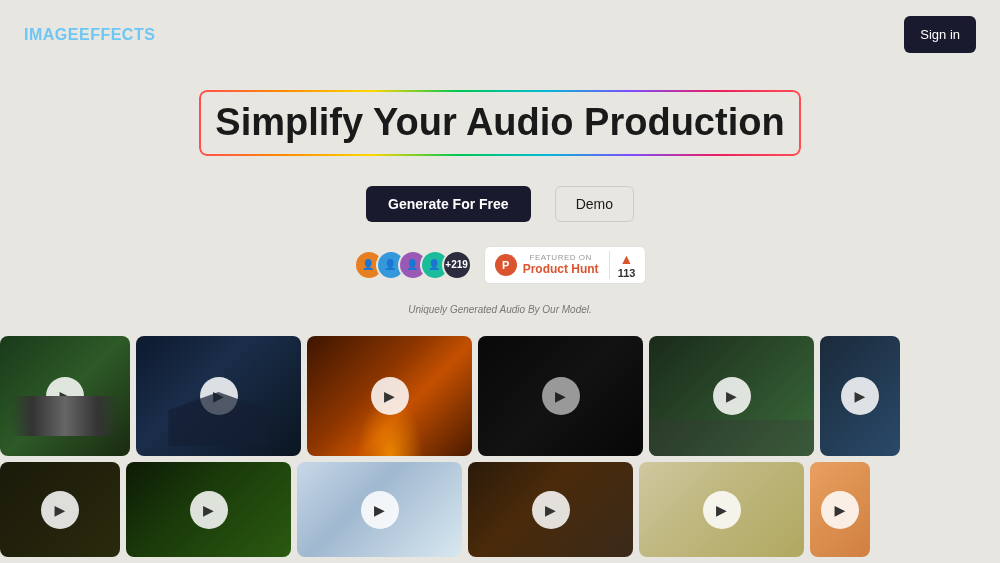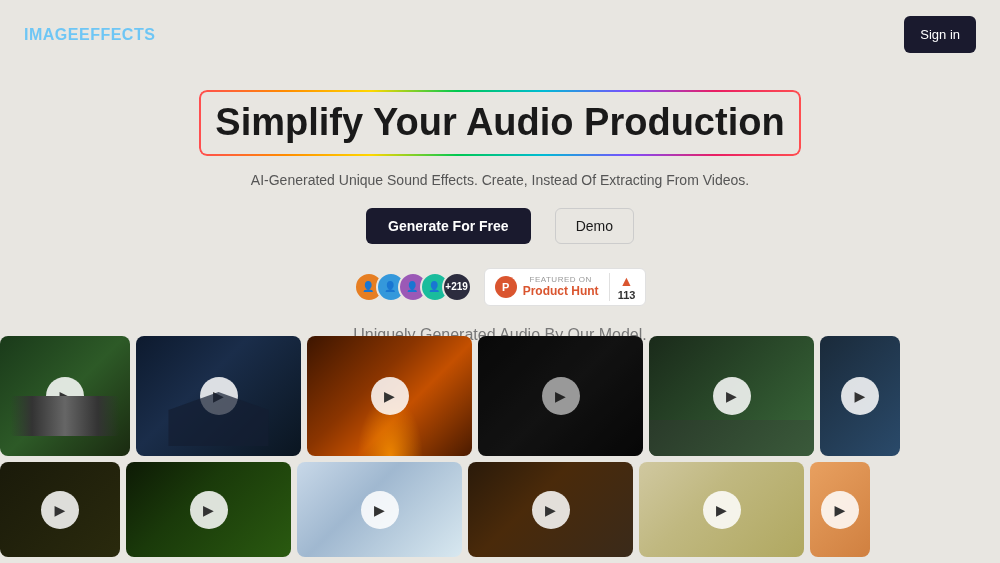--- a/index.html
+++ b/index.html
@@ -89,20 +89,21 @@
       font-size: 14px;
       color: #555;
       margin-bottom: 20px;
     }
 
     .hero-buttons {
       display: flex;
       gap: 24px;
       align-items: center;
       margin-bottom: 24px;
+      margin-top: 14px;
     }
 
     .btn-generate {
       background: #1a1a2e;
       color: #fff;
       border: none;
       border-radius: 6px;
       padding: 10px 22px;
       font-size: 14px;
       font-weight: 600;
@@ -226,23 +227,24 @@
     }
 
     .ph-num {
       font-size: 11px;
       font-weight: 700;
       color: #333;
     }
 
     
     .section-label {
-      font-size: 16px;
+      font-size: 10px;
       color: #777;
       margin-bottom: 14px;
+      font-style: italic;
     }
 
     
     .video-rows {
       position: absolute;
       bottom: 0;
       left: 0;
       right: 0;
     }
 
@@ -356,21 +358,20 @@
   </div>
   <button class="sign-in-btn">Sign in</button>
 </header>
 
 <section class="hero">
   <div class="hero-title-wrapper">
     <div class="rainbow-border"></div>
     <h1 class="hero-title">Simplify Your Audio Production</h1>
   </div>
 
-  <p class="hero-subtitle">AI-Generated Unique Sound Effects. Create, Instead Of Extracting From Videos.</p>
 
   <div class="hero-buttons">
     <button class="btn-generate">Generate For Free</button>
     <button class="btn-demo">Demo</button>
   </div>
 
   <div class="social-proof">
     <div class="avatars">
       <div class="avatar avatar-a1">👤</div>
       <div class="avatar avatar-a2">👤</div>

